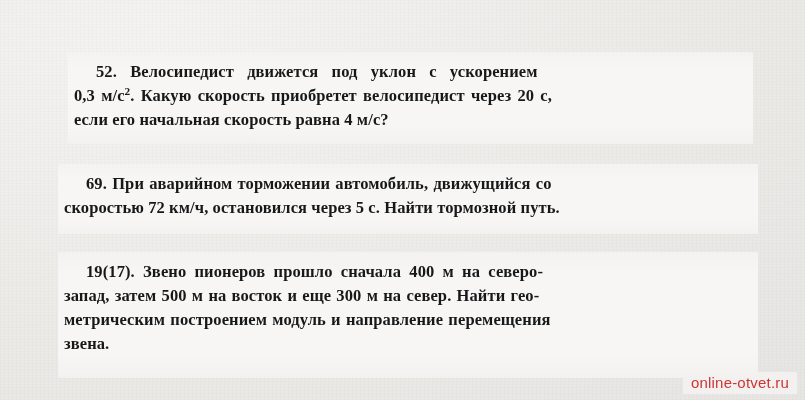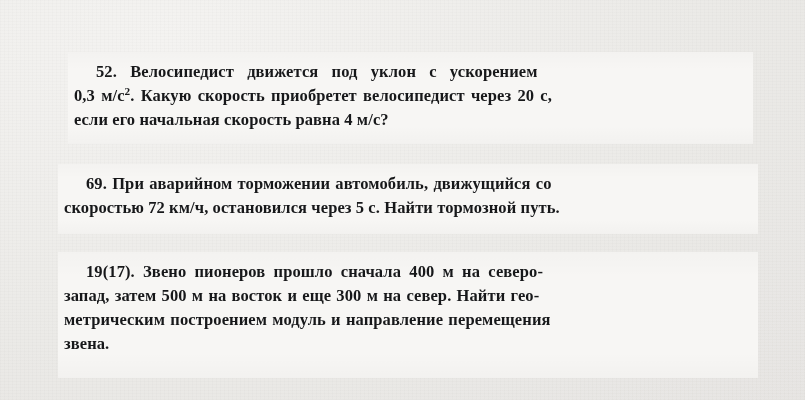--- a/index.html
+++ b/index.html
@@ -132,13 +132,14 @@
 
   <div class="block" id="block-19">
     <div class="block-inner">
       <span class="line l1 wide-3"><span class="indent"></span><span class="num">19(17).</span> <span>Звено пионеров прошло сначала 400 м на северо-</span></span>
       <span class="line l1 wide-4">запад, затем 500 м на восток и еще 300 м на север. Найти гео-</span>
       <span class="line l1 wide-4">метрическим построением модуль и направление перемещения</span>
       <span class="line l1">звена.</span>
     </div>
   </div>
 
+  <div class="watermark">online-otvet.ru</div>
 </div>
 
 </body></html>

